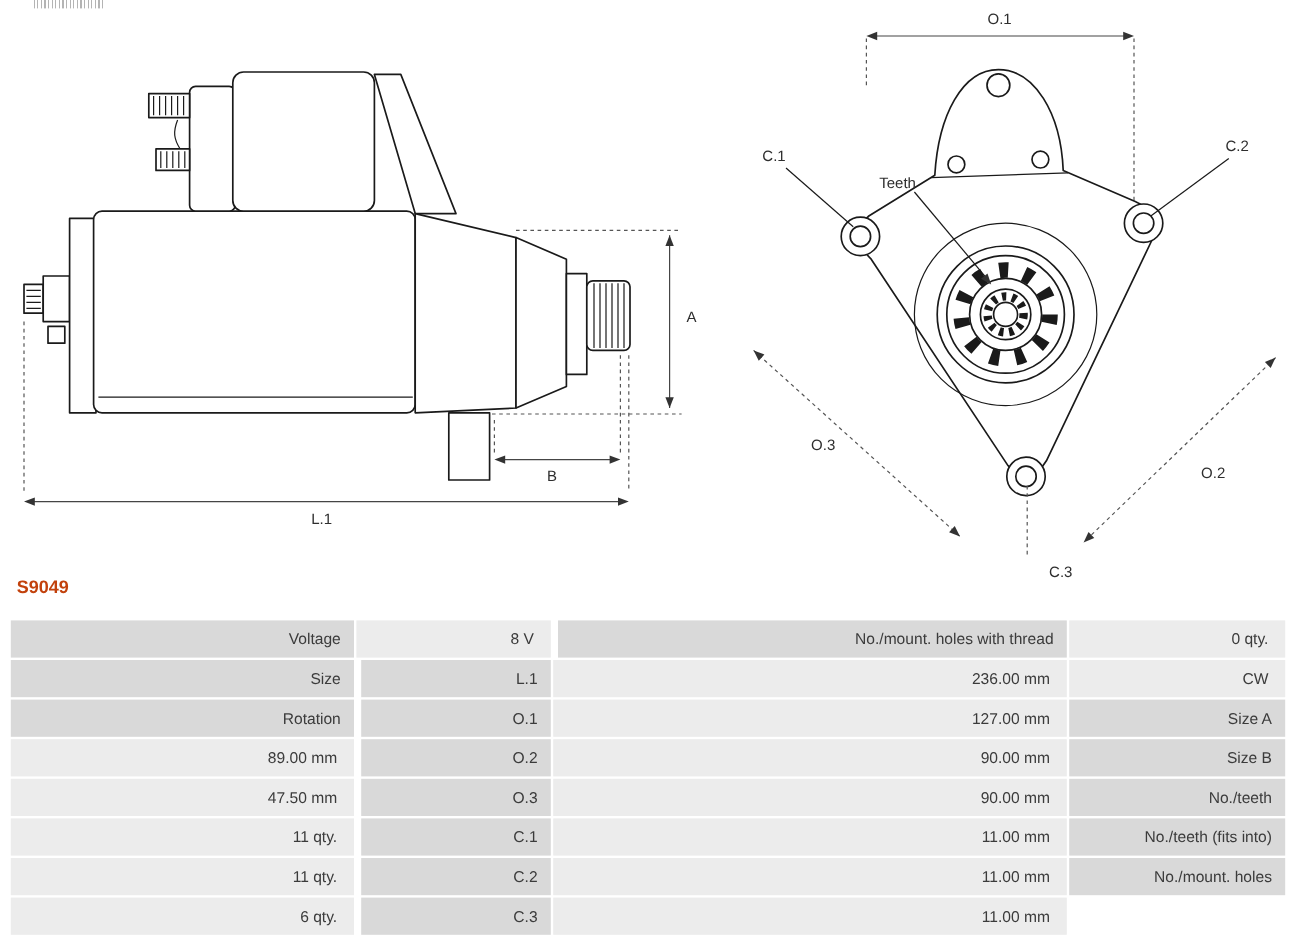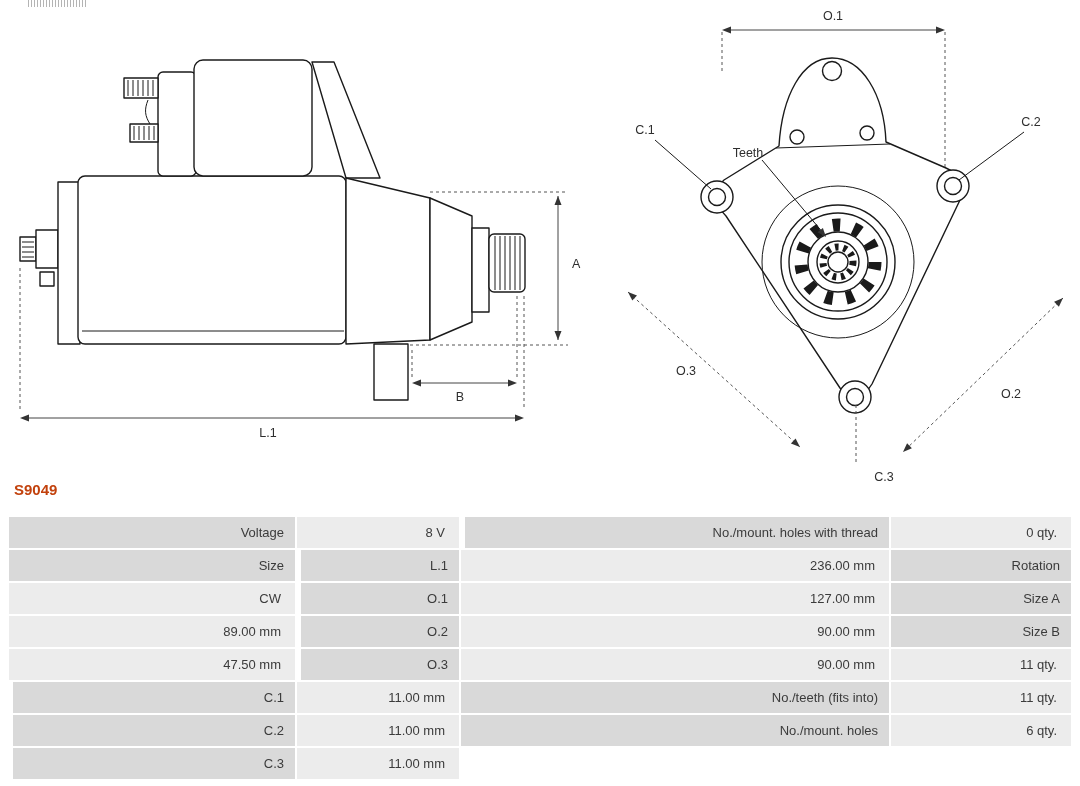--- a/index.html
+++ b/index.html
@@ -151,35 +151,36 @@
 <div class="spec-table">
   <div class="cell lbl">Voltage</div>
   <div class="cell val">8 V</div>
   <div class="cell lbl rlbl">No./mount. holes with thread</div>
   <div class="cell val">0 qty.</div>
 
   <div class="cell lbl">Size</div>
   <div class="cell lbl rlbl">L.1</div>
   <div class="cell val">236.00 mm</div>
 
+  <div class="cell val">CW</div>
   <div class="cell lbl">Rotation</div>
-  <div class="cell val">CW</div>
   <div class="cell lbl rlbl">O.1</div>
   <div class="cell val">127.00 mm</div>
 
   <div class="cell lbl">Size A</div>
   <div class="cell val">89.00 mm</div>
   <div class="cell lbl rlbl">O.2</div>
   <div class="cell val">90.00 mm</div>
 
   <div class="cell lbl">Size B</div>
   <div class="cell val">47.50 mm</div>
   <div class="cell lbl rlbl">O.3</div>
   <div class="cell val">90.00 mm</div>
 
+  <div class="cell lbl">No./teeth</div>
   <div class="cell val">11 qty.</div>
   <div class="cell lbl rlbl">C.1</div>
   <div class="cell val">11.00 mm</div>
 
   <div class="cell lbl">No./teeth (fits into)</div>
   <div class="cell val">11 qty.</div>
   <div class="cell lbl rlbl">C.2</div>
   <div class="cell val">11.00 mm</div>
 
   <div class="cell lbl">No./mount. holes</div>

